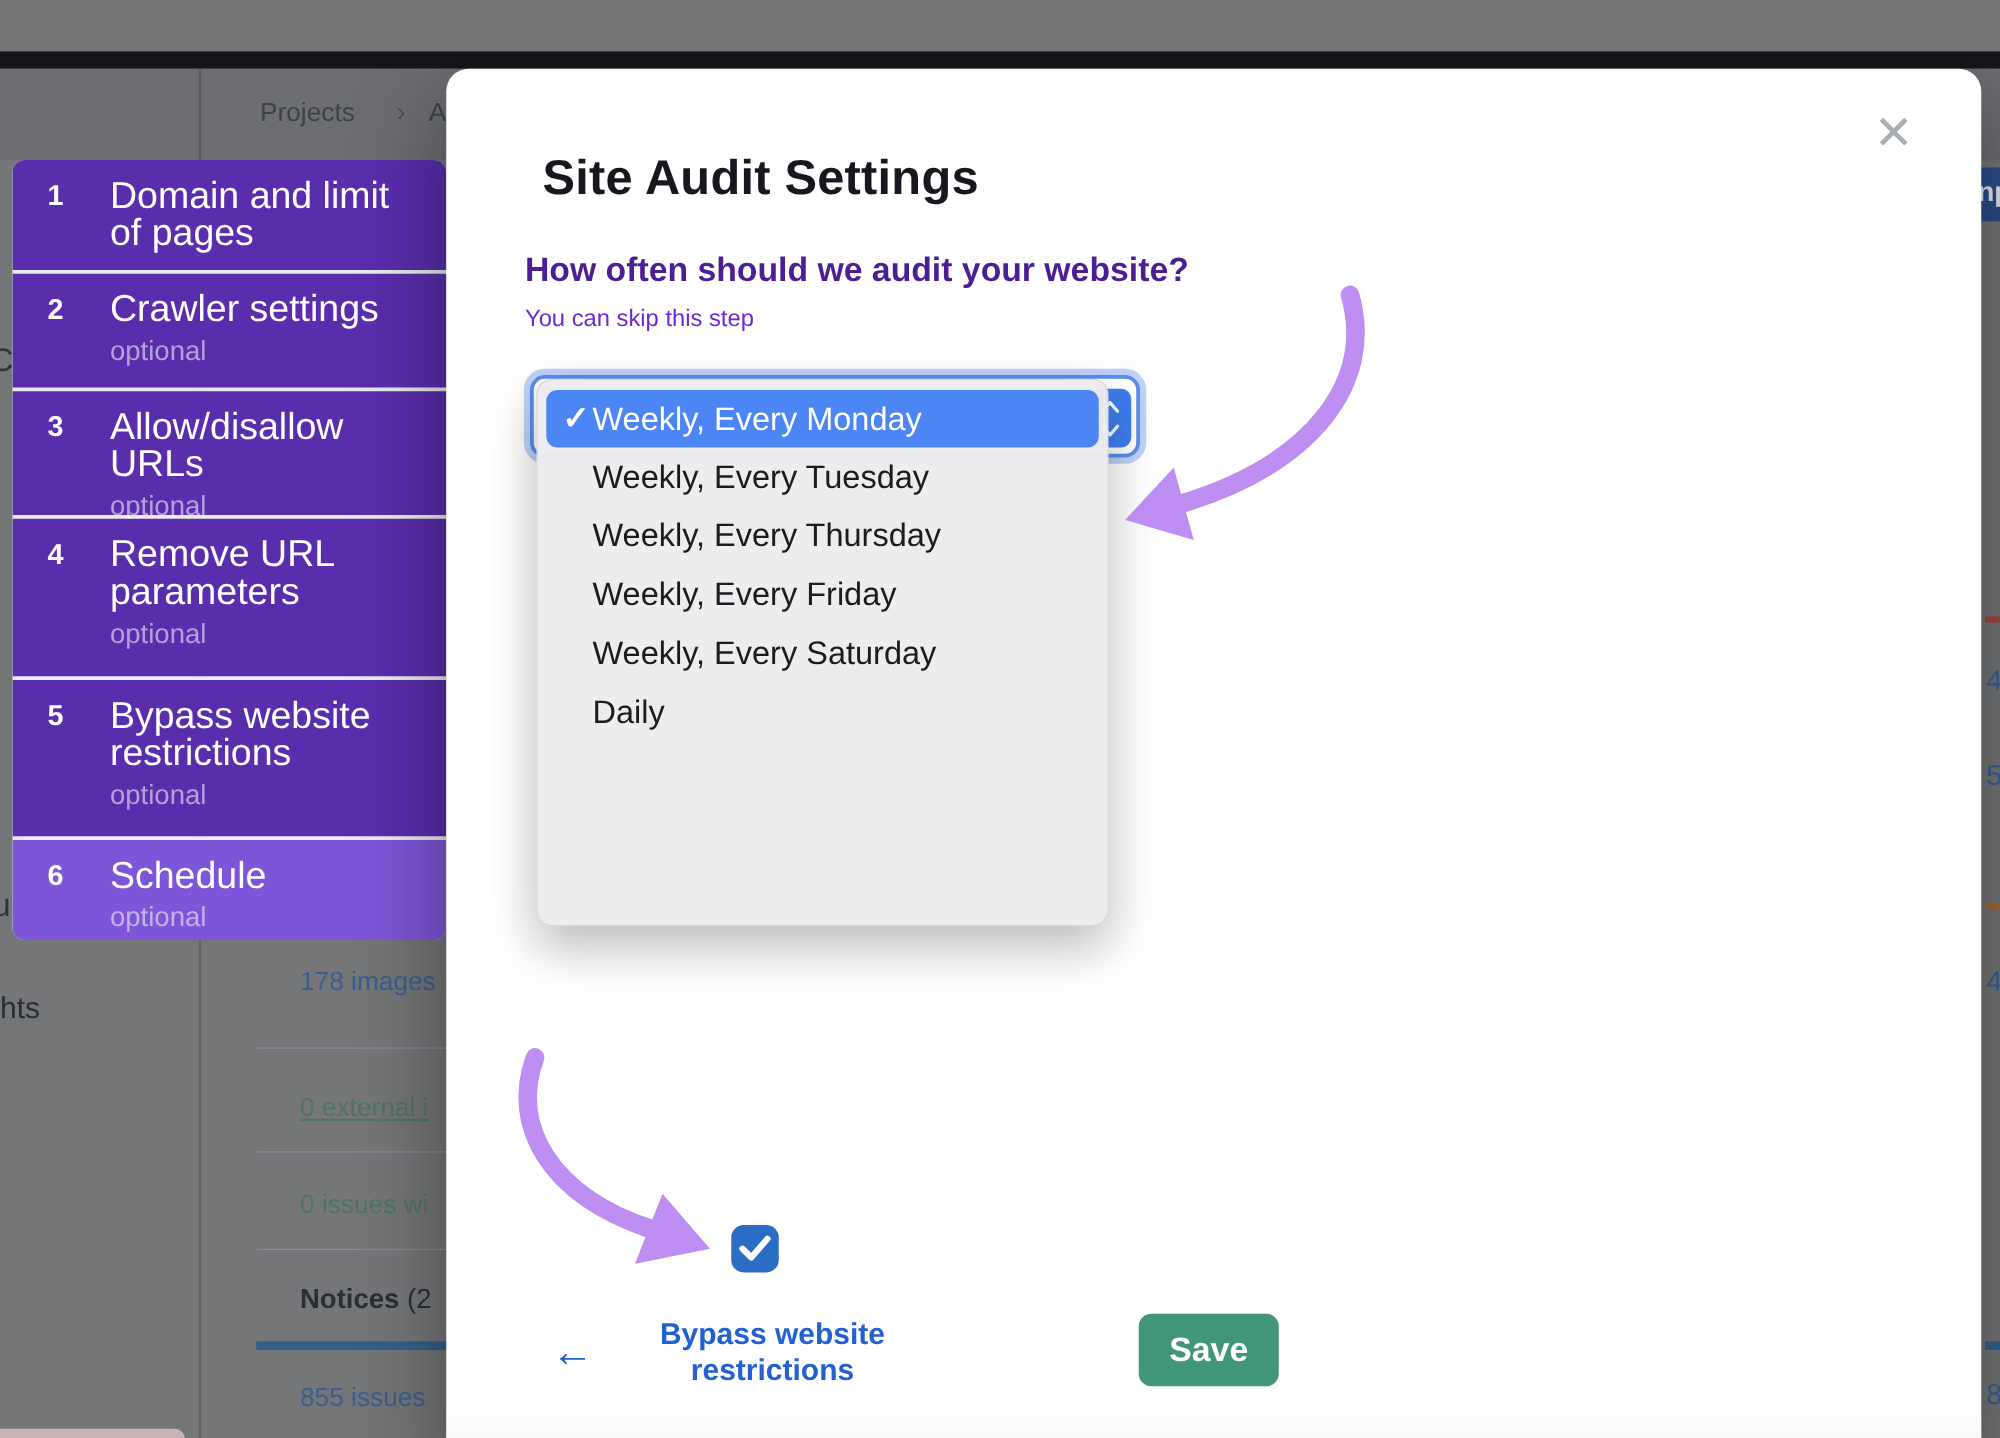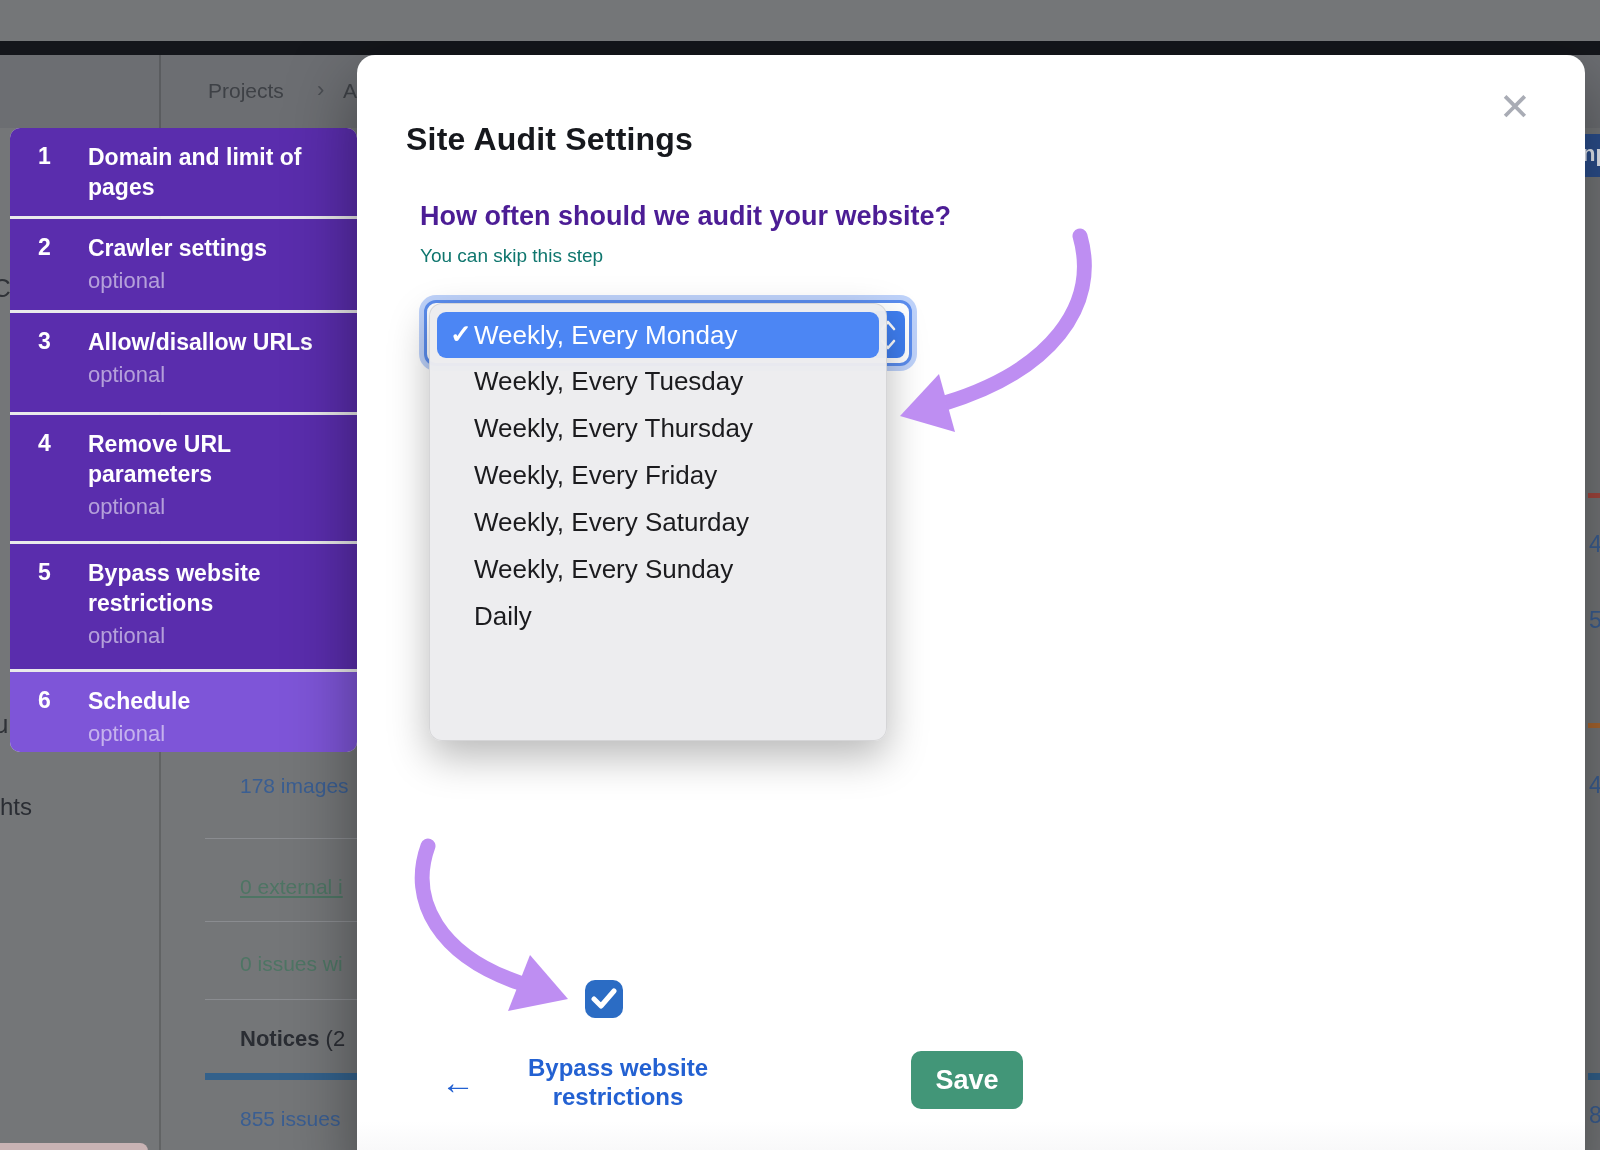--- a/index.html
+++ b/index.html
@@ -28,36 +28,36 @@
   .right-frag-rect span { position:absolute; left:-2px; top:7px; color:#E8ECF5; font-size:22px; font-weight:700; }
   .right-num { position:absolute; left:1589px; color:#3A5E92; font-size:23px; }
   .right-line { position:absolute; left:1588px; width:12px; }
 
   
   .steps-panel { position:absolute; left:10px; top:87px; width:347px; height:624px; background:rgba(255,255,255,0.85); border-radius:10px; overflow:hidden; z-index:5; }
   .step { position:absolute; left:0; width:347px; background:#5A2DAD; color:#fff; }
   .step.active { background:#7E55D8; }
   .step .num { position:absolute; left:28px; top:15px; font-size:23px; font-weight:700; }
   .step .body { margin-left:78px; margin-top:14px; max-width:232px; }
-  .step .title { font-size:23px; font-weight:700; line-height:30px; }
+  .step .title { font-size:30px; font-weight:400; line-height:30px; }
   .step .opt { margin-top:5px; font-size:22px; color:rgba(255,255,255,0.55); }
   .s1 { top:0;   height:88px; }
   .s2 { top:91px; height:91px; }
   .s3 { top:185px; height:99px; }
   .s4 { top:287px; height:126px; }
   .s5 { top:416px; height:125px; }
   .s6 { top:544px; height:80px; }
 
   
   .modal { position:absolute; left:357px; top:14px; width:1228px; height:1124px; background:#ffffff; border-radius:18px; box-shadow:0 24px 70px rgba(0,0,0,0.4); z-index:10; }
   .modal-fade { position:absolute; left:0; bottom:0; width:100%; height:58px; border-radius:0 0 18px 18px; background:linear-gradient(rgba(244,244,246,0), #F2F2F4); }
   .close-btn { position:absolute; left:1136px; top:30px; width:44px; height:44px; color:#A9ACB5; font-size:38px; font-weight:300; text-align:center; line-height:44px; cursor:pointer; }
-  .modal-title { position:absolute; left:49px; top:66px; font-size:32px; font-weight:700; color:#16181D; letter-spacing:0.2px;text-align:right; }
+  .modal-title { position:absolute; left:77px; top:66px; font-size:39px; font-weight:700; color:#16181D; letter-spacing:0.2px;text-align:right; }
   .modal-question { position:absolute; left:63px; top:146px; font-size:27px; font-weight:700; color:#4c1d95; }
-  .modal-hint { position:absolute; left:63px; top:190px; font-size:19px; color:#0f766e; }
+  .modal-hint { position:absolute; left:63px; top:190px; font-size:19px; color:#6d28d9; }
 
   
   .freq-select { position:absolute; left:67px; top:245px; width:488px; height:66px; background:#fff; border:3px solid #5B8DEE; border-radius:12px; box-shadow:0 0 0 5px rgba(125,165,245,0.5); }
   .freq-select .cap { position:absolute; right:4px; top:8px; width:34px; height:47px; background:#3F7EF0; border-radius:8px; }
   .freq-select .cap svg { position:absolute; left:8px; top:7px; }
 
   
   .menu { position:absolute; left:72px; top:248px; width:458px; height:438px; background:rgba(236,236,238,0.97); border:1px solid rgba(0,0,0,0.10); border-radius:13px; box-shadow:0 16px 40px rgba(0,0,0,0.28); z-index:12; }
   .menu-item { height:47px; display:flex; align-items:center; padding-left:44px; font-size:26px; color:#1B1B1E; white-space:nowrap; cursor:pointer; }
   .menu-item.selected { height:46px; margin:8px 7px 0 7px; padding-left:37px; background:#4C86F4; border-radius:9px; color:#ffffff; position:relative; }
@@ -188,23 +188,20 @@
       <div class="menu-item">
           <span>Weekly, Every Thursday</span>
         </div>
       <div class="menu-item">
           <span>Weekly, Every Friday</span>
         </div>
       <div class="menu-item">
           <span>Weekly, Every Saturday</span>
         </div>
       <div class="menu-item">
-          <span>Weekly, Every Sunday</span>
-        </div>
-      <div class="menu-item">
           <span>Daily</span>
         </div>
     </div>
 
     <div class="email-checkbox">
       <svg width="26" height="22" viewBox="0 0 26 22">
         <polyline points="3,11 10,18 23,3" fill="none" stroke="#ffffff" stroke-width="5" stroke-linecap="round" stroke-linejoin="round"></polyline>
       </svg>
     </div>
 

